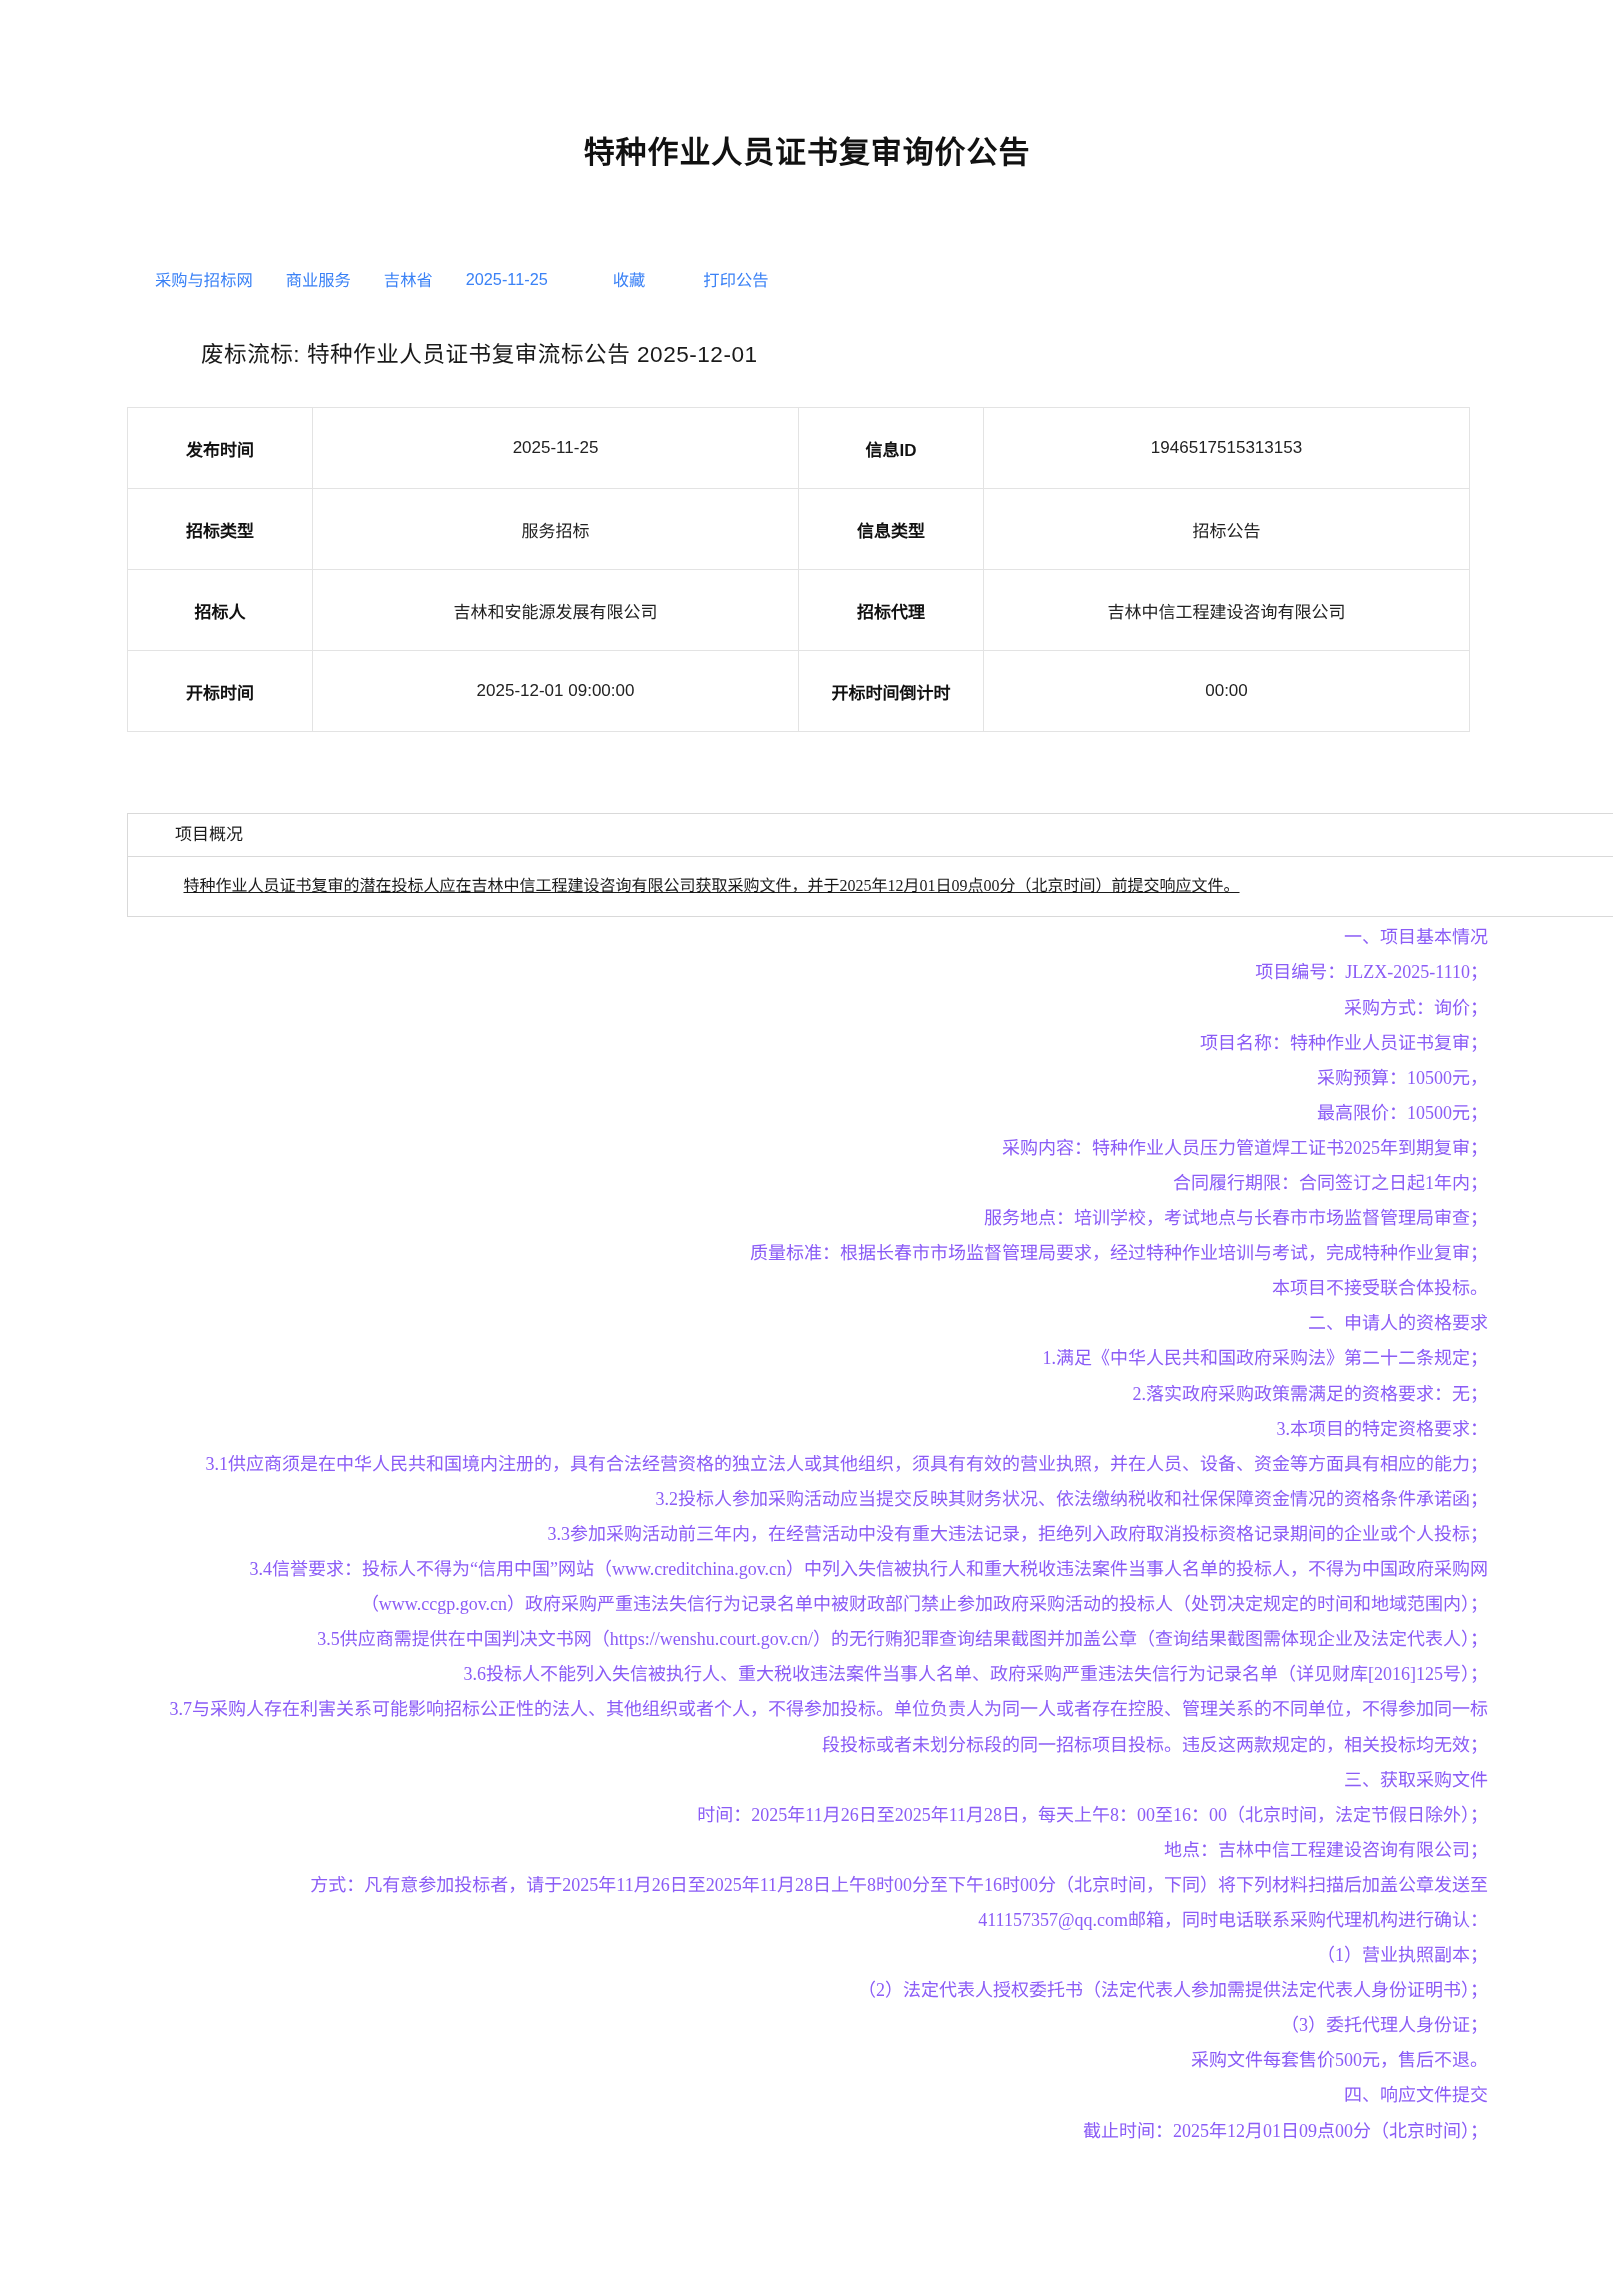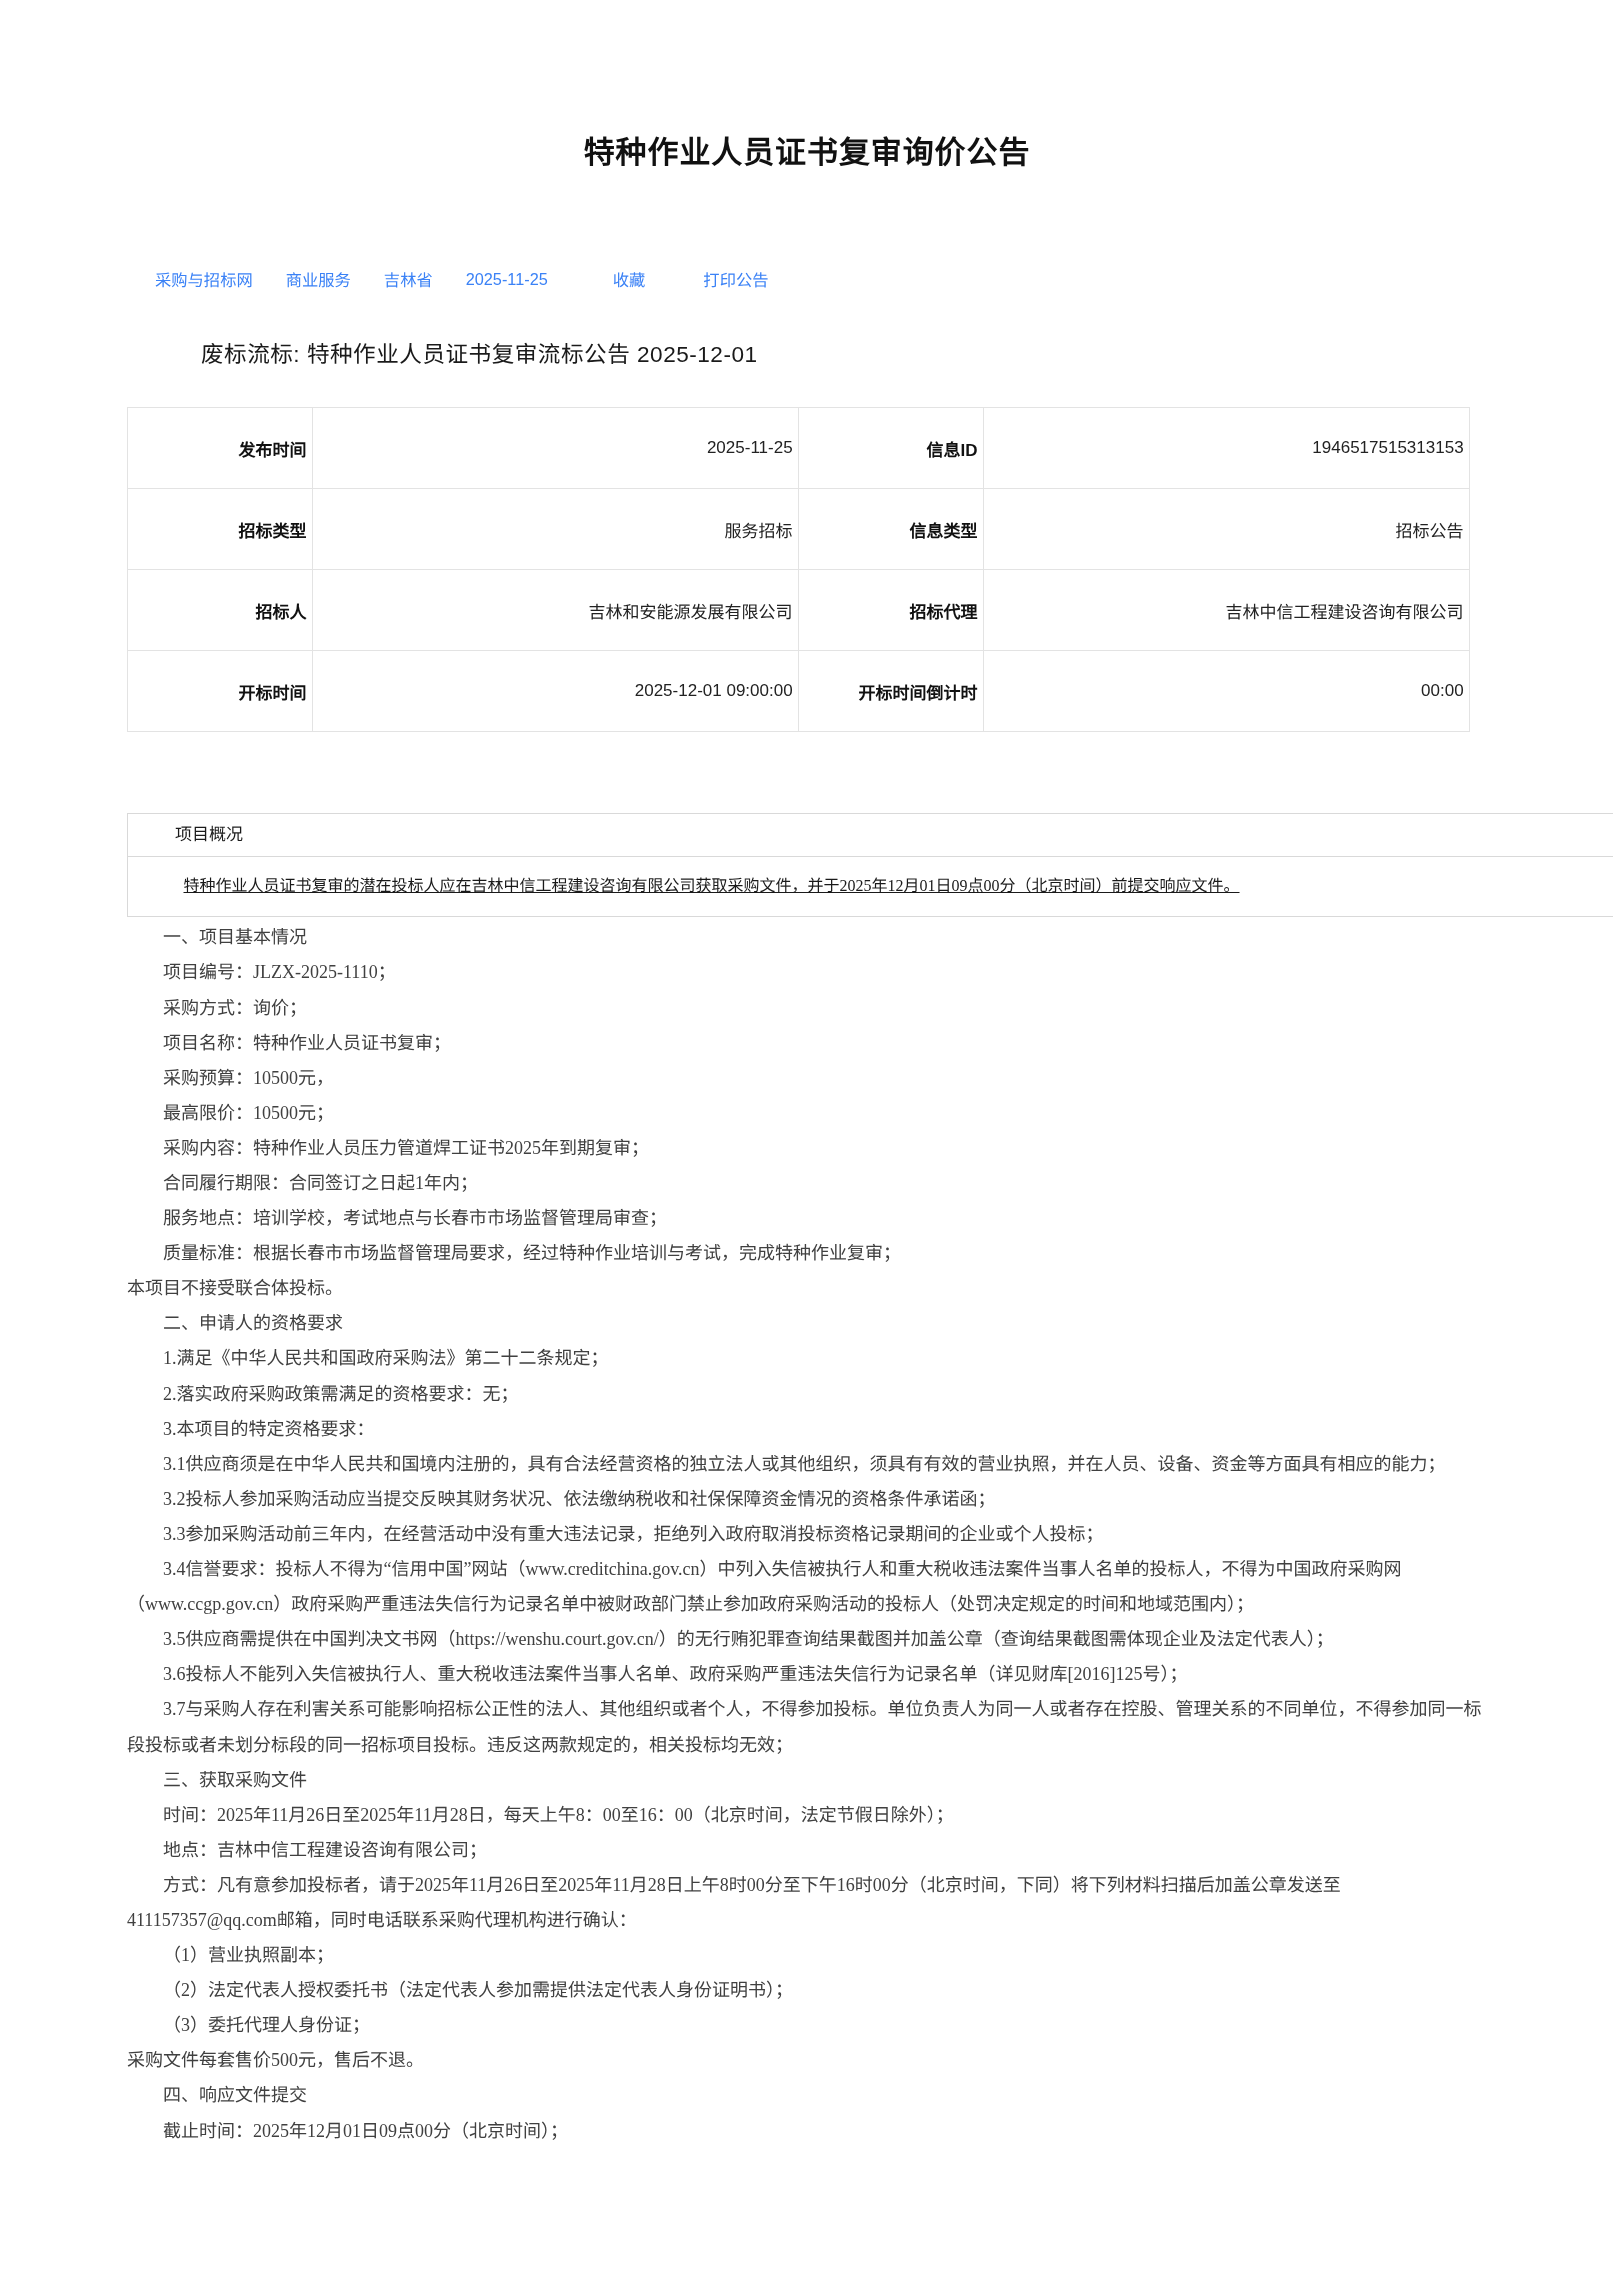--- a/index.html
+++ b/index.html
@@ -59,21 +59,21 @@
     margin: 38px 127px 0 127px;
     border-collapse: collapse;
     width: 1342px;
     table-layout: fixed;
     font-family: "Liberation Sans", "DejaVu Sans", sans-serif;
   }
   .info-table td {
     border: 0.9px solid #e3e3e3;
     height: 81px;
     font-size: 17px;
-    text-align: right;
+    text-align: center;
     vertical-align: middle;
     color: #222;
     padding: 0 5.4px;
     box-sizing: border-box;
   }
   .info-table td.label {
     font-weight: bold;
     width: 185px;
     color: #111;
   }
@@ -104,21 +104,22 @@
     text-indent: 2em;
     color: #1a1a1a;
     text-decoration: underline;
   }
 
   .body-text {
     margin: 3.6px 127px 0 127px;
     width: 1361px;
     font-size: 18px;
     line-height: 1.95;
-    color: #404040;
+    color: #8b5cf6;
+    text-align: right;
   }
   .body-text p {
     margin: 0;
     text-indent: 2em;
   }
   .body-text p.noindent {
     text-indent: 0;
   }
 </style>
 </head>

